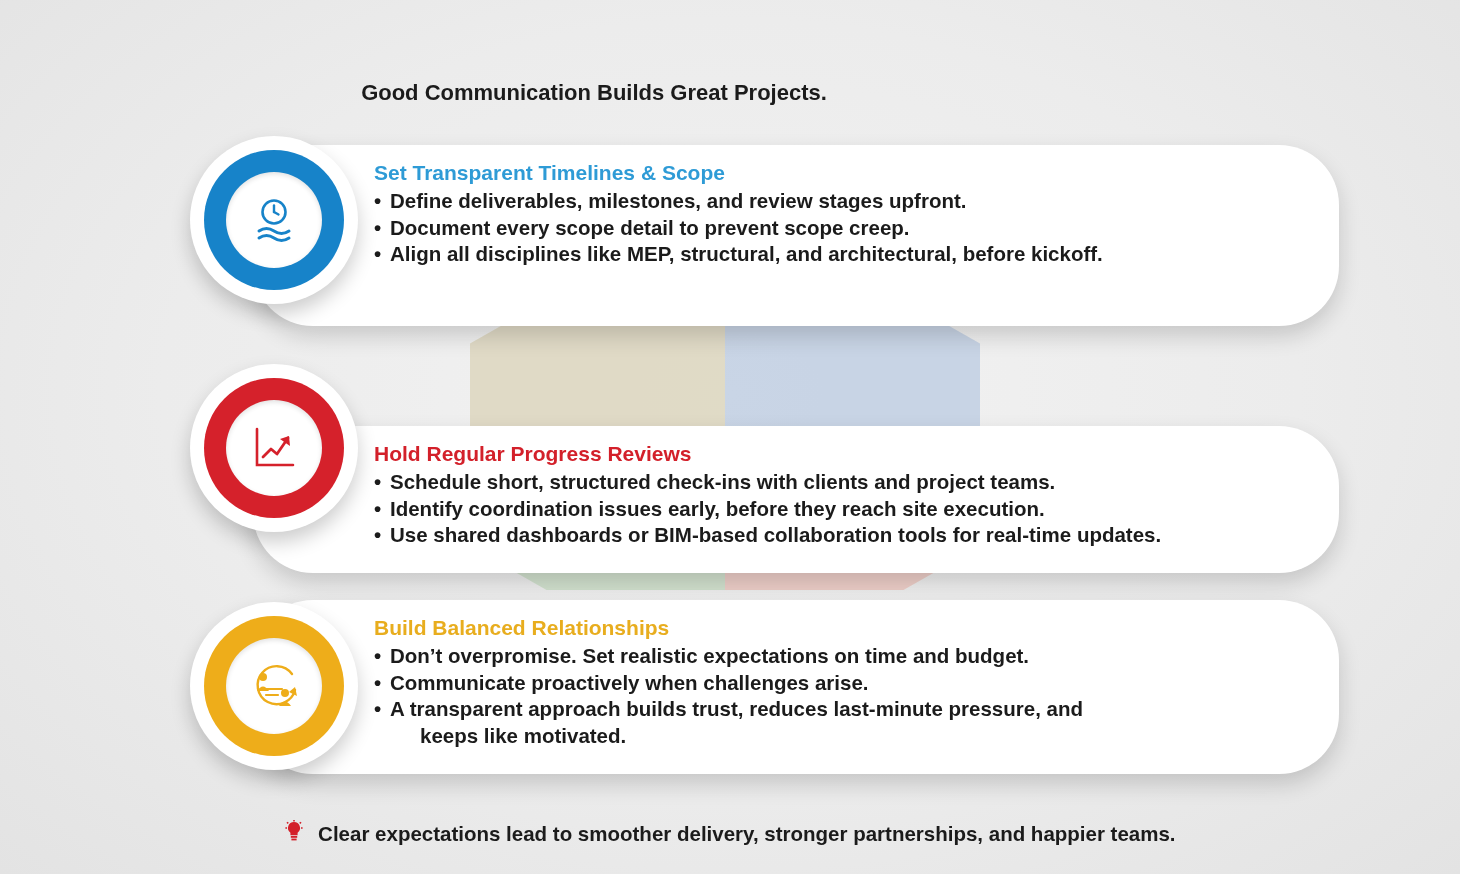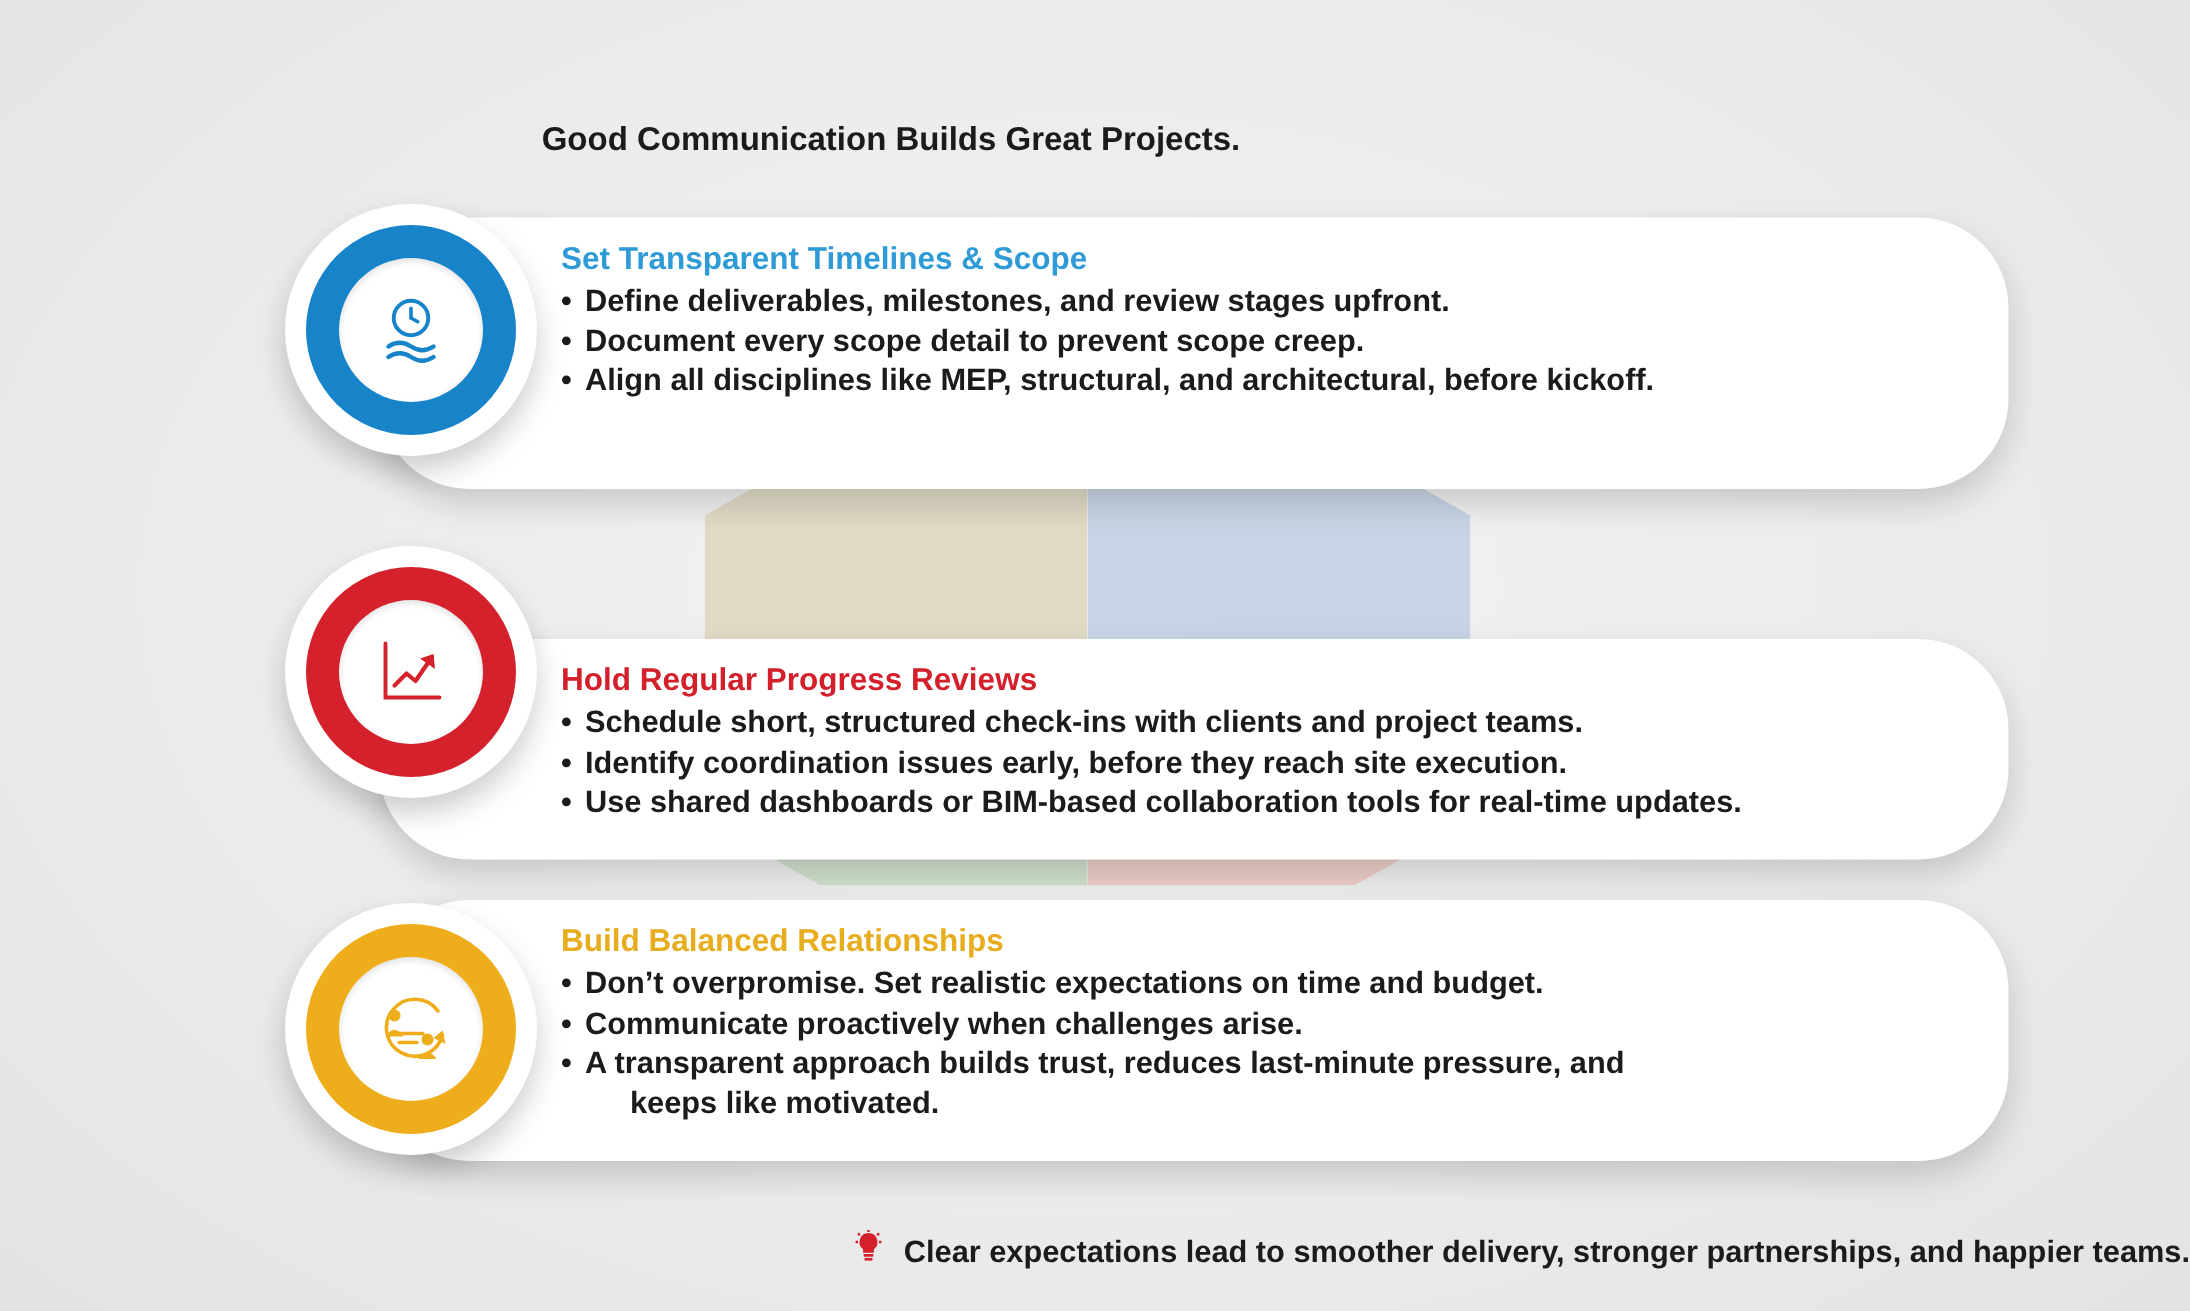--- a/index.html
+++ b/index.html
@@ -170,21 +170,21 @@
     filter: blur(7px);
     z-index: -1;
   }
 
   
   .footer {
     position: absolute;
     top: 820px;
     left: 0;
     width: 1460px;
-    text-align: right;
+    text-align: center;
     font-size: 20.5px;
     font-weight: bold;
     color: #1b1b1b;
   }
   .footer .bulb {
     display: inline-block;
     vertical-align: -3px;
     margin-right: 8px;
   }
 </style>

